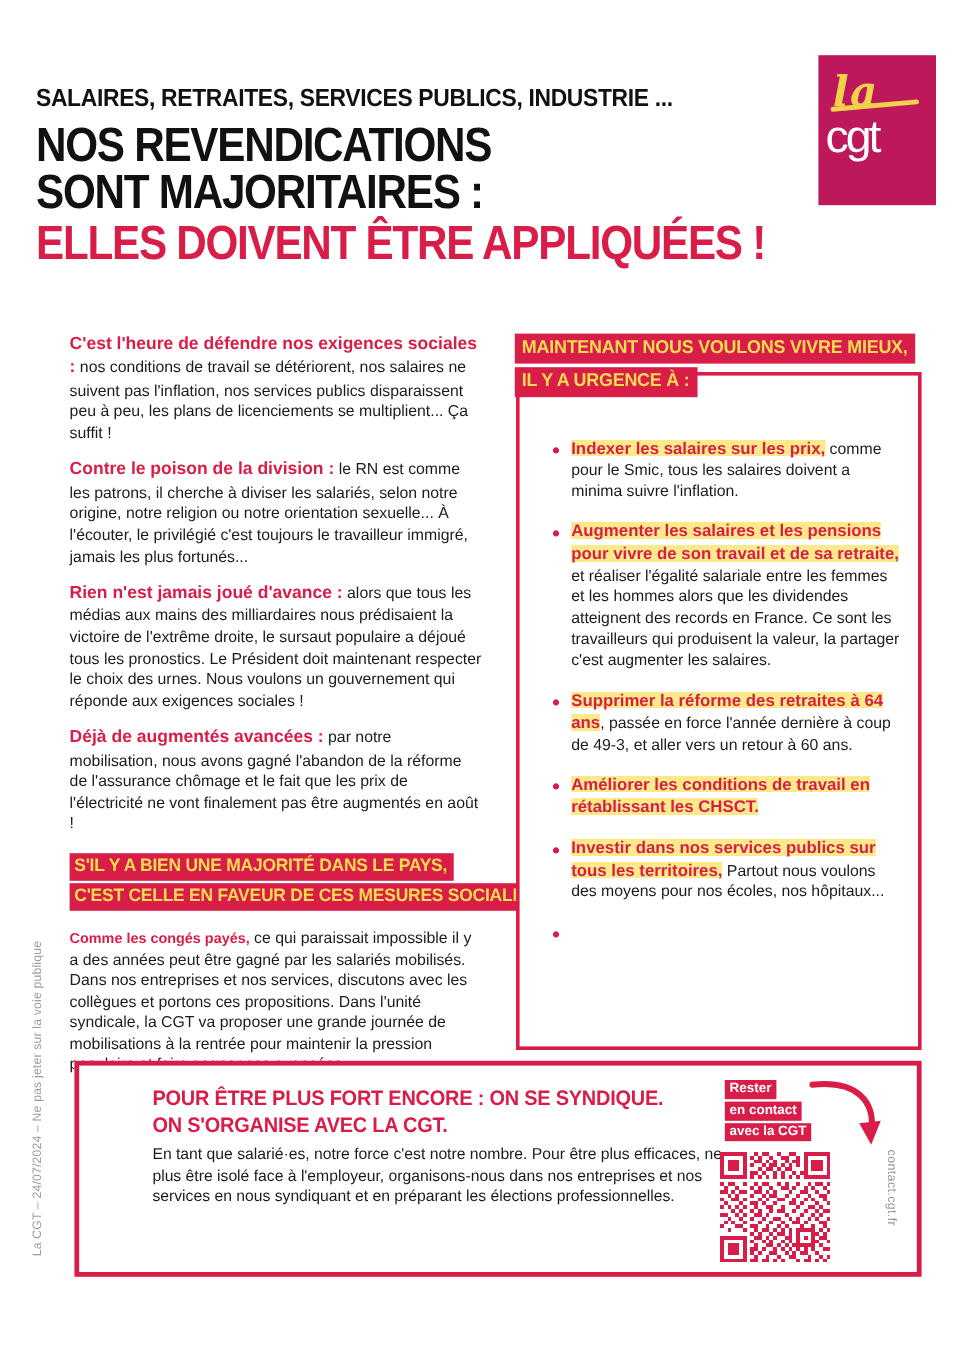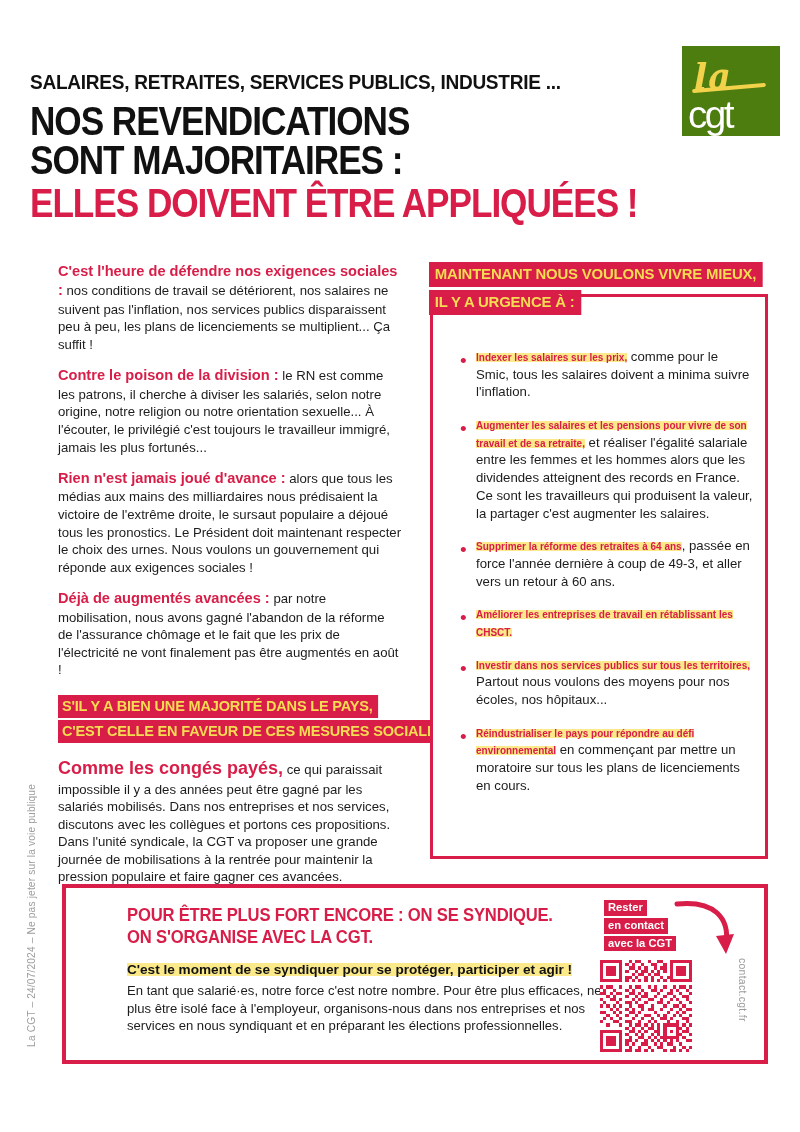--- a/index.html
+++ b/index.html
@@ -25,48 +25,48 @@
   .title-blk{margin-top:9px;}
   .t-line{
     font-weight:bold;text-transform:uppercase;
     font-size:40px;line-height:0.98;letter-spacing:-1.2px;
     color:#111111;transform:scaleX(0.88);transform-origin:left center;
     white-space:nowrap;
   }
   .t-line.red{color:#D81E48;font-size:40px;margin-top:4px;}
   .logo-box{
     position:absolute;right:20px;top:46px;
-    width:98px;height:90px;background:#4d7c0f;
+    width:98px;height:125px;background:#be185d;
   }
   .logo-la{
     position:absolute;left:12px;top:10px;
     font-family:"DejaVu Serif", serif;font-style:italic;
     font-size:35px;color:#F2D24B;font-weight:bold;
     letter-spacing:1px;
   }
   .logo-la::after{
     content:"";position:absolute;left:-2px;top:30px;
     width:74px;height:4px;background:#F2D24B;
     border-radius:3px;transform:rotate(-5deg);
   }
   .logo-cgt{
     position:absolute;left:6px;top:50px;
     font-size:38px;font-weight:normal;color:#ffffff;
     letter-spacing:-2.5px;line-height:1;
     transform:scaleX(1.02);transform-origin:left top;
   }
 
   
-  .cols{position:absolute;left:30px;top:262px;width:740px;height:600px;}
+  .cols{position:absolute;left:30px;top:278px;width:740px;height:600px;}
   .col-left{position:absolute;left:28px;top:0;width:344px;}
   .col-right{position:absolute;left:400px;top:0;width:340px;}
 
   .para{margin-bottom:13px;font-size:13.2px;line-height:1.33;color:#1c1c1c;}
   .para .lead{color:#D81E48;font-weight:bold;font-size:14.6px;}
-  .para.small .lead{font-size:18px;}
+  .para.small .lead{font-size:12px;}
 
   
   .bar-group{margin:16px 0 14px 0;}
   .bar{
     display:table;background:#D81E48;color:#F5DC52;
     font-weight:bold;text-transform:uppercase;
     font-size:15px;letter-spacing:-0.2px;
     padding:3px 6px 4px 4px;line-height:1.06;
     transform:scaleX(0.97);transform-origin:left center;
     white-space:nowrap;
@@ -90,21 +90,21 @@
   .rbar + .rbar{margin-top:3px;}
 
   .blist{position:absolute;left:0;top:86px;width:338px;padding:0 14px 0 0;box-sizing:border-box;}
   .bitem{display:flex;margin-bottom:15px;padding-left:30px;}
   .bdot{
     flex:0 0 16px;color:#D81E48;font-size:19px;line-height:1;
     padding-top:3px;
   }
   .btext{flex:1;font-size:13.2px;line-height:1.34;color:#1c1c1c;}
   .btext .hl{
-    color:#D81E48;font-weight:bold;font-size:10px;
+    color:#D81E48;font-weight:bold;font-size:14px;
     background:linear-gradient(transparent 8%, #FBE98A 8%, #FBE98A 94%, transparent 94%);
     box-decoration-break:clone;-webkit-box-decoration-break:clone;
   }
 
   
   .bbox{
     position:absolute;left:62px;top:884px;width:706px;height:180px;
     border:4px solid #D81E48;box-sizing:border-box;background:#fff;
   }
   .bb-inner{position:absolute;left:24px;top:17px;width:500px;margin-left:37px;}
@@ -215,46 +215,40 @@
         </div>
         <div class="bitem">
           <div class="bdot">•</div>
           <div class="btext">
             <span class="hl">Supprimer la réforme des retraites à 64 ans</span><span>, passée en force l'année dernière à coup de 49-3, et aller vers un retour à 60 ans.</span>
           </div>
         </div>
         <div class="bitem">
           <div class="bdot">•</div>
           <div class="btext">
-            <span class="hl">Améliorer les entreprises de travail en rétablissant les CHSCT.</span><span></span>
+            <span class="hl">Améliorer les conditions de travail en rétablissant les CHSCT.</span><span></span>
           </div>
         </div>
         <div class="bitem">
           <div class="bdot">•</div>
           <div class="btext">
             <span class="hl">Investir dans nos services publics sur tous les territoires,</span><span> Partout nous voulons des moyens pour nos écoles, nos hôpitaux...</span>
           </div>
         </div>
         <div class="bitem">
           <div class="bdot">•</div>
-          <div class="btext">
-            <span class="hl">Réindustrialiser le pays pour répondre au défi environnemental</span><span> en commençant par mettre un moratoire sur tous les plans de licenciements en cours.</span>
-          </div>
         </div>
       </div>
     </div>
   </div>
 
   <div class="bbox">
     <div class="bb-inner">
       <div class="bb-head">POUR ÊTRE PLUS FORT ENCORE : ON SE SYNDIQUE.</div>
       <div class="bb-head">ON S'ORGANISE AVEC LA CGT.</div>
-      <div class="bb-boldwrap">
-        <span class="bb-bold">C'est le moment de se syndiquer pour se protéger, participer et agir !</span>
-      </div>
       <div class="bb-body">En tant que salarié·es, notre force c'est notre nombre. Pour être plus efficaces, ne plus être isolé face à l'employeur, organisons-nous dans nos entreprises et nos services en nous syndiquant et en préparant les élections professionnelles.</div>
     </div>
 
     <div class="qr-block">
       <div class="qr-caps">
         <div class="qcap">Rester</div>
         <div class="qcap">en contact</div>
         <div class="qcap">avec la CGT</div>
       </div>
 

